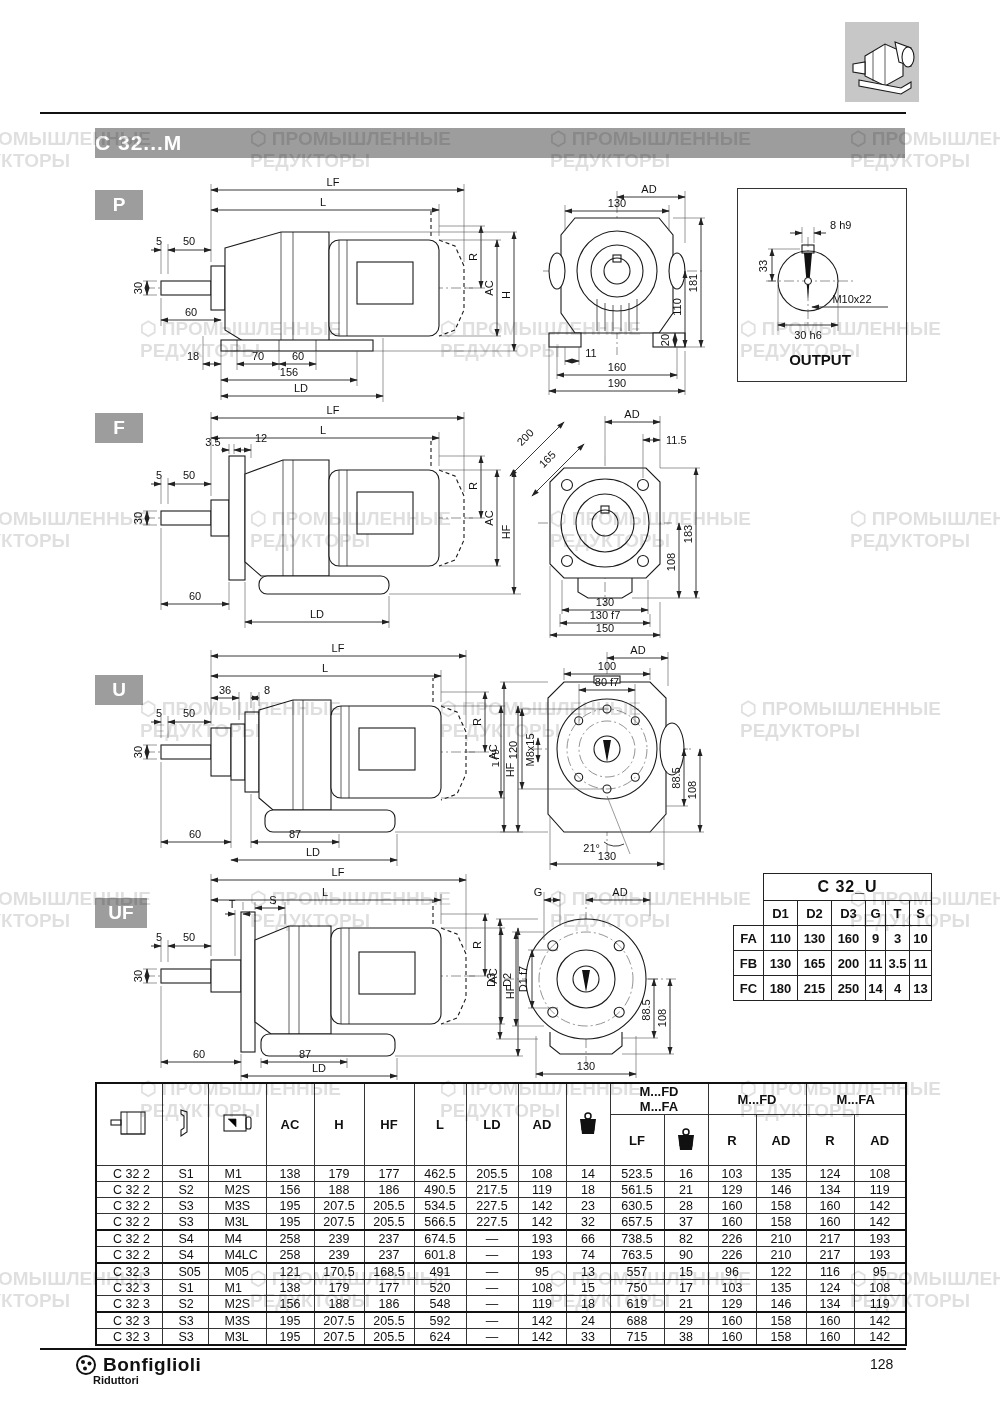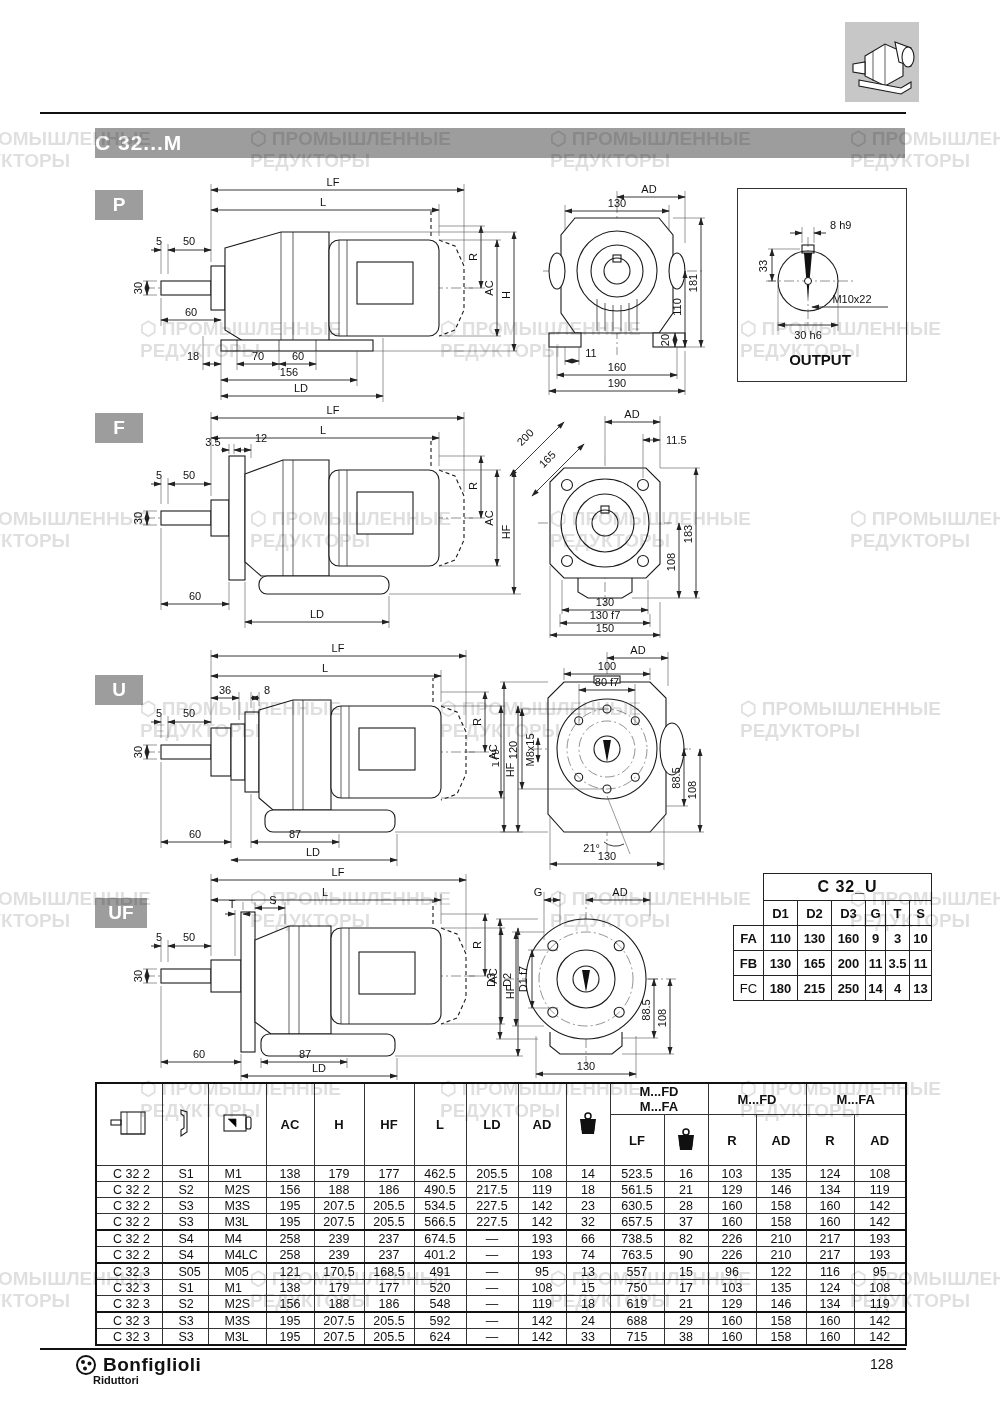--- a/index.html
+++ b/index.html
@@ -704,21 +704,21 @@
       <tr>
         <td style="font-weight: bold;">FB</td>
         <td>130</td>
         <td>165</td>
         <td>200</td>
         <td>11</td>
         <td>3.5</td>
         <td>11</td>
       </tr>
       <tr>
-        <td style="font-weight: normal;">FC</td>
+        <td style="font-weight: bold;">FC</td>
         <td>180</td>
         <td>215</td>
         <td>250</td>
         <td>14</td>
         <td>4</td>
         <td>13</td>
       </tr>
     </tbody>
 </table>
 
@@ -890,21 +890,21 @@
         <td>217</td>
         <td>193</td>
       </tr>
       <tr class="thick">
         <td class="lbl">C 32 2</td>
         <td class="lbl">S4</td>
         <td class="lbl">M4LC</td>
         <td>258</td>
         <td>239</td>
         <td>237</td>
-        <td>401.2</td>
+        <td>601.8</td>
         <td>—</td>
         <td>193</td>
         <td>74</td>
         <td>763.5</td>
         <td>90</td>
         <td>226</td>
         <td>210</td>
         <td>217</td>
         <td>193</td>
       </tr>

